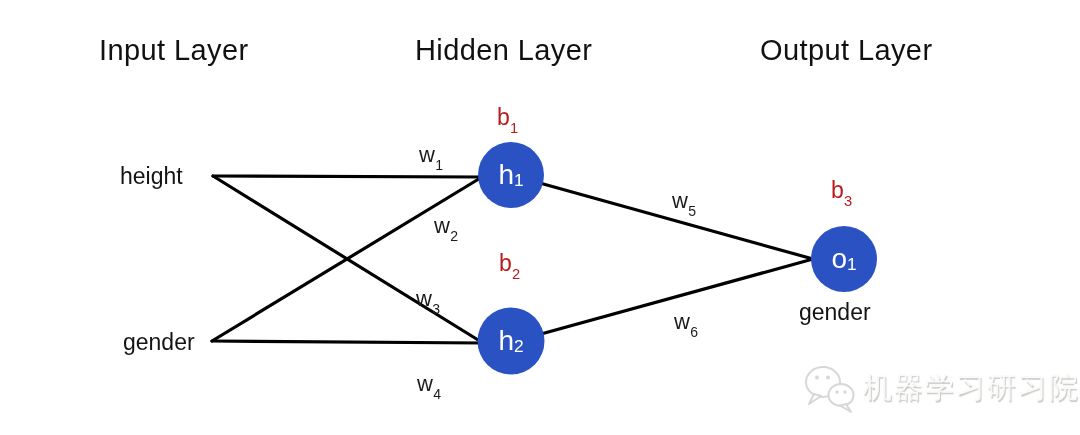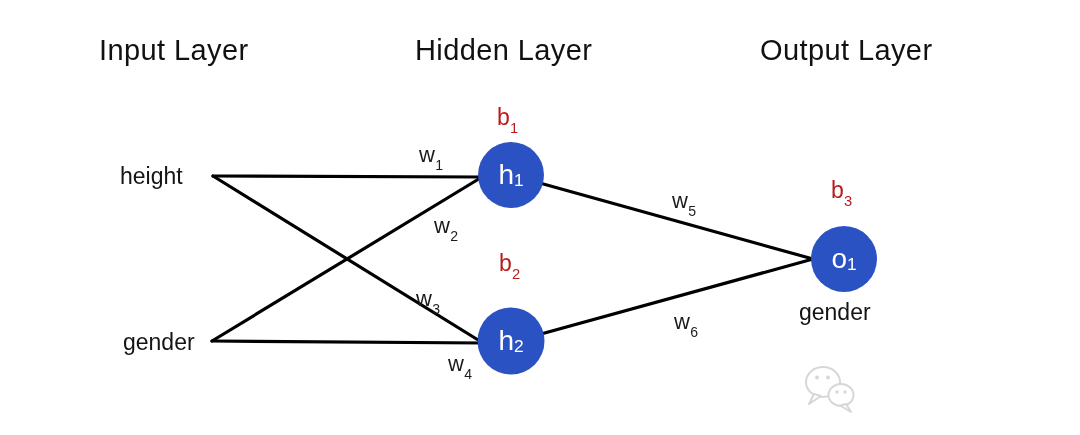--- a/index.html
+++ b/index.html
@@ -50,21 +50,21 @@
   }
   .w-label sub, .bias-label sub {
     font-size: 0.64em;
     position: relative;
     bottom: -0.18em;
     left: 0.02em;
   }
   .w1 { left: 419px; top: 142px; }
   .w2 { left: 434px; top: 213px; }
   .w3 { left: 416px; top: 286px; }
-  .w4 { left: 417px; top: 351px; margin-left: 31px; }
+  .w4 { left: 417px; top: 371px; }
   .w5 { left: 672px; top: 188px; }
   .w6 { left: 674px; top: 309px; text-align: right; }
 
   .bias-label {
     position: absolute;
     font-size: 23px;
     color: #b91c1c;
     white-space: nowrap;
   }
   .b1 { left: 497px; top: 104px; }
@@ -168,15 +168,16 @@
         <ellipse cx="41" cy="33" rx="12.5" ry="11"></ellipse>
         <path d="M46 42 L51 50 L40 43.5 Z" stroke-linejoin="round"></path>
       </g>
       <g fill="#d7d7d5" stroke="none">
         <circle cx="17" cy="15.5" r="2"></circle>
         <circle cx="28" cy="15.5" r="2"></circle>
         <circle cx="37" cy="30" r="1.7"></circle>
         <circle cx="45" cy="30" r="1.7"></circle>
       </g>
     </svg>
+    <div class="watermark-text">机器学习研习院</div>
   </div>
 
 </div>
 
 </body></html>

